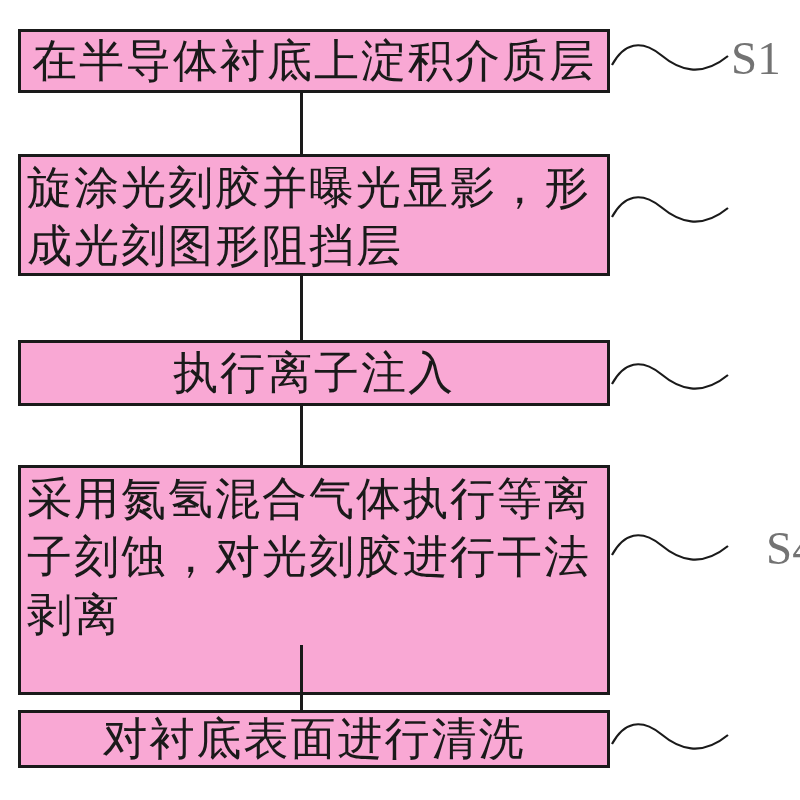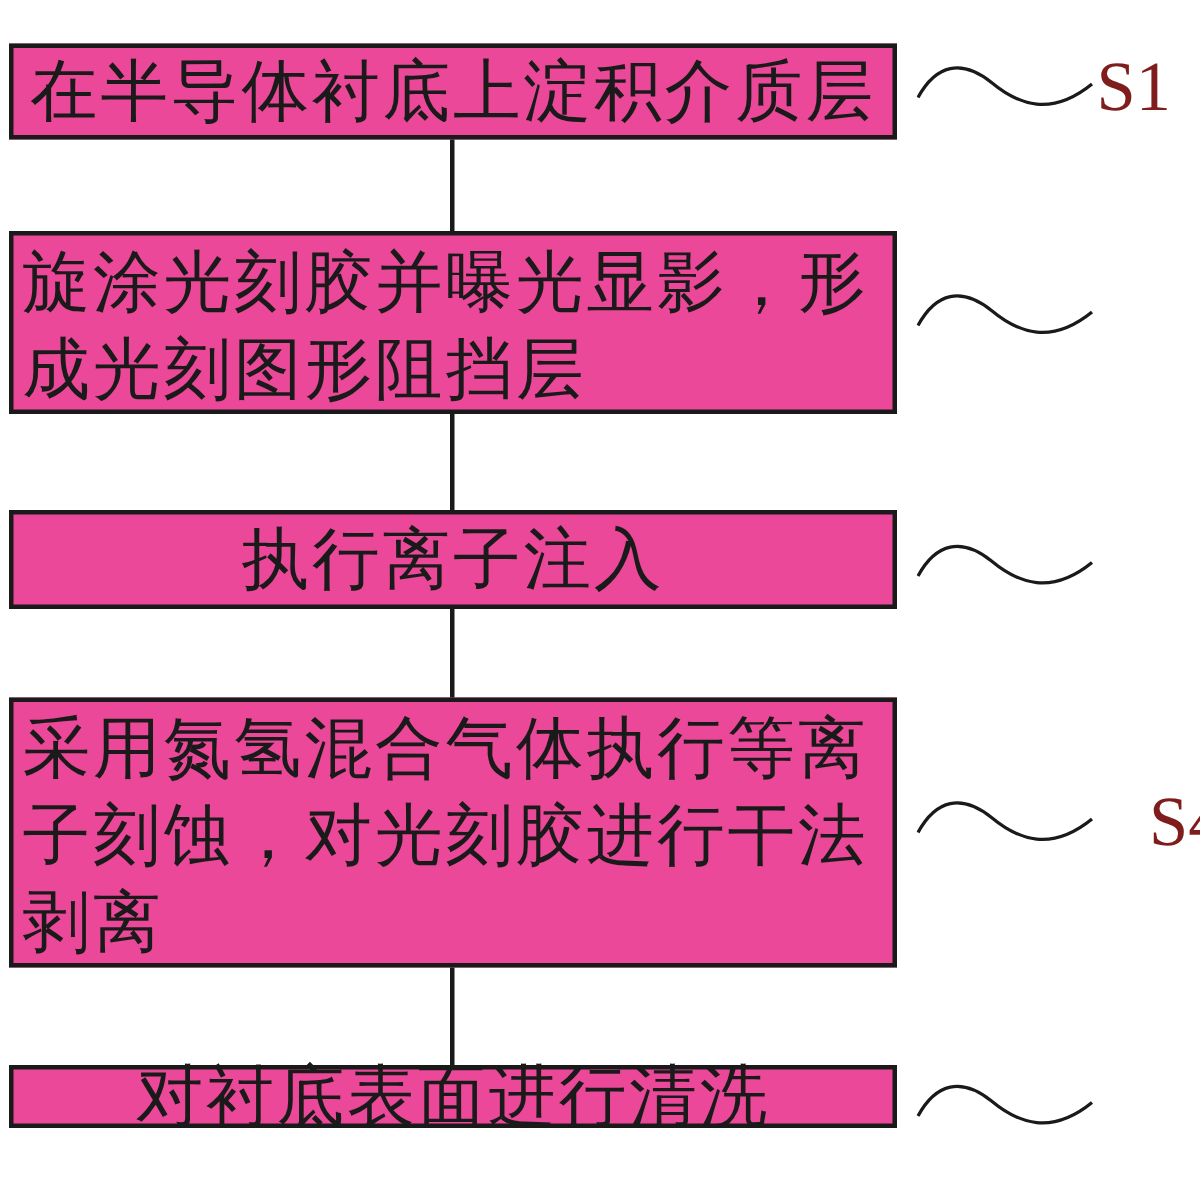--- a/index.html
+++ b/index.html
@@ -11,45 +11,45 @@
     position: relative;
     width: 800px;
     height: 800px;
     background: #ffffff;
     color: #1a1a1a;
     font-family: "DejaVu Serif", "Liberation Serif", serif;
     overflow: hidden;
   }
   .step-box {
     position: absolute;
-    left: 6px;
+    left: 18px;
     width: 592px;
     border: 3px solid #1a1a1a;
     box-sizing: border-box;
-    background: #ec4899;
+    background: #f9a8d4;
     font-size: 45px;
     letter-spacing: 2px;
     line-height: 58px;
     word-break: break-all;
   }
   .align-left {
     padding: 2px 4px 0 6px;
     text-align: left;
   }
   .align-center {
     display: flex;
     align-items: center;
     justify-content: center;
     text-align: center;
   }
   .box1 { top: 29px;  height: 64px; }
   .box2 { top: 154px; height: 122px; }
   .box3 { top: 340px; height: 66px; }
-  .box4 { top: 465px; height: 180px; }
-  .box5 { top: 710px; height: 42px; }
+  .box4 { top: 465px; height: 230px; }
+  .box5 { top: 710px; height: 58px; }
 
   .connector {
     position: absolute;
     left: 300px;
     width: 3px;
     background: #1a1a1a;
   }
   .c1 { top: 93px;  height: 61px; }
   .c2 { top: 276px; height: 64px; }
   .c3 { top: 406px; height: 59px; }
@@ -66,21 +66,21 @@
   .sq3 { top: 356px; }
   .sq4 { top: 527px; }
   .sq5 { top: 716px; }
 
   .step-label {
     position: absolute;
     left: 731px;
     font-size: 47px;
     line-height: 56px;
     font-family: "Liberation Serif", serif;
-    color: #7f1d1d;
+    color: #737373;
     white-space: nowrap;
   }
   .l1 { top: 30px; }
   .l2 { top: 182px; }
   .l3 { top: 349px; }
   .l4 { top: 520px; margin-left: 35px; }
   .l5 { top: 709px; }
 </style>
 </head>
 <body>

